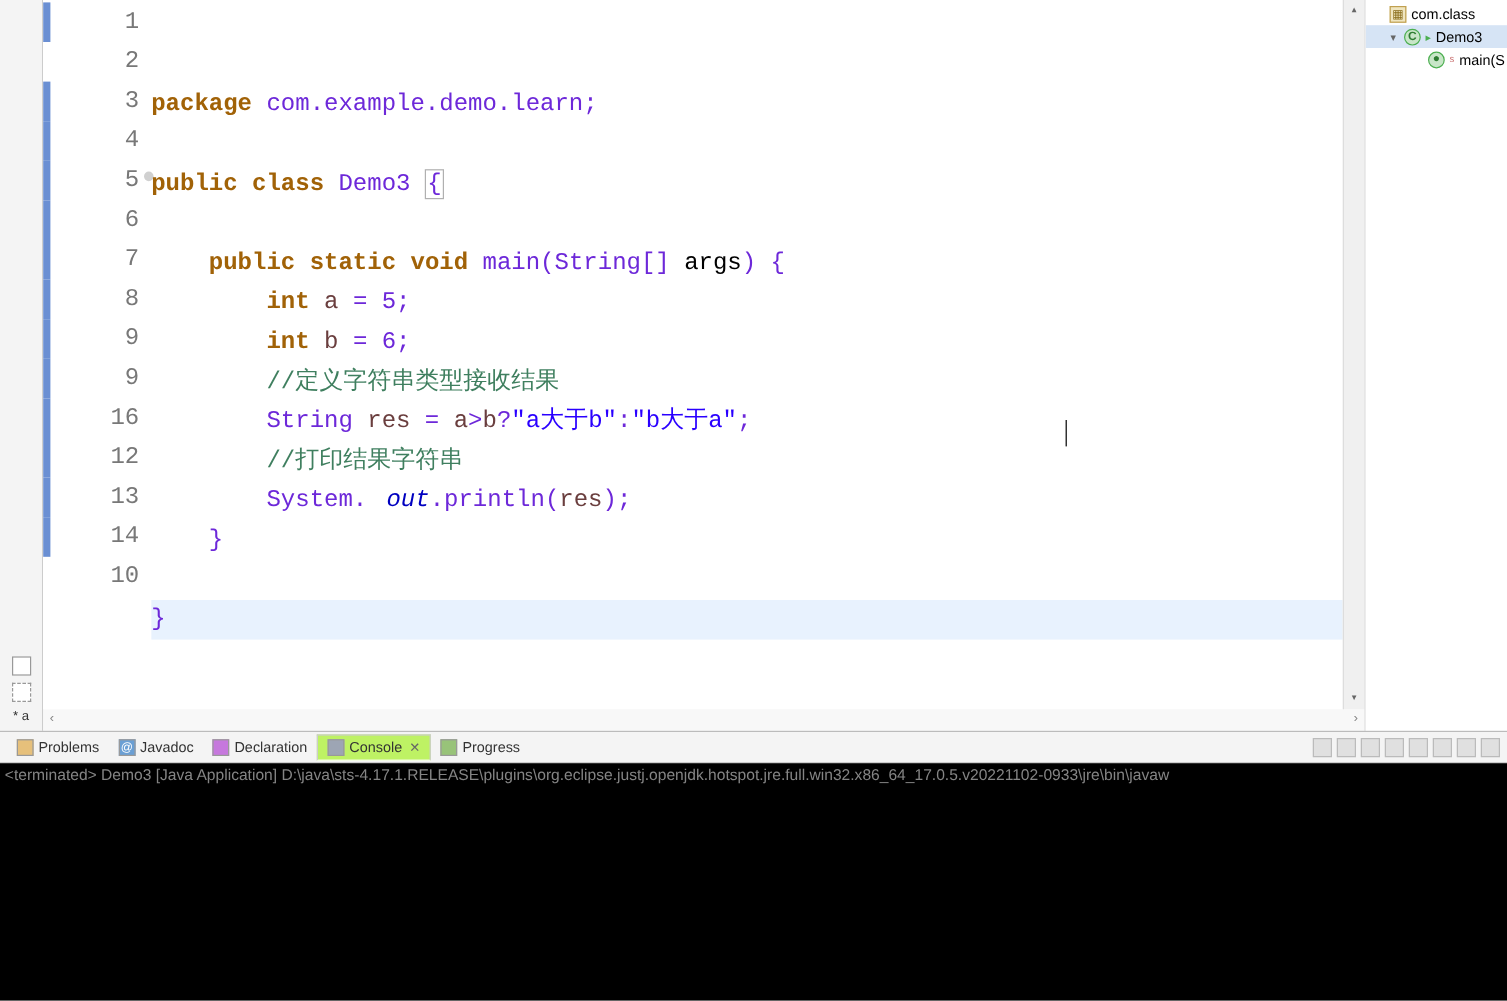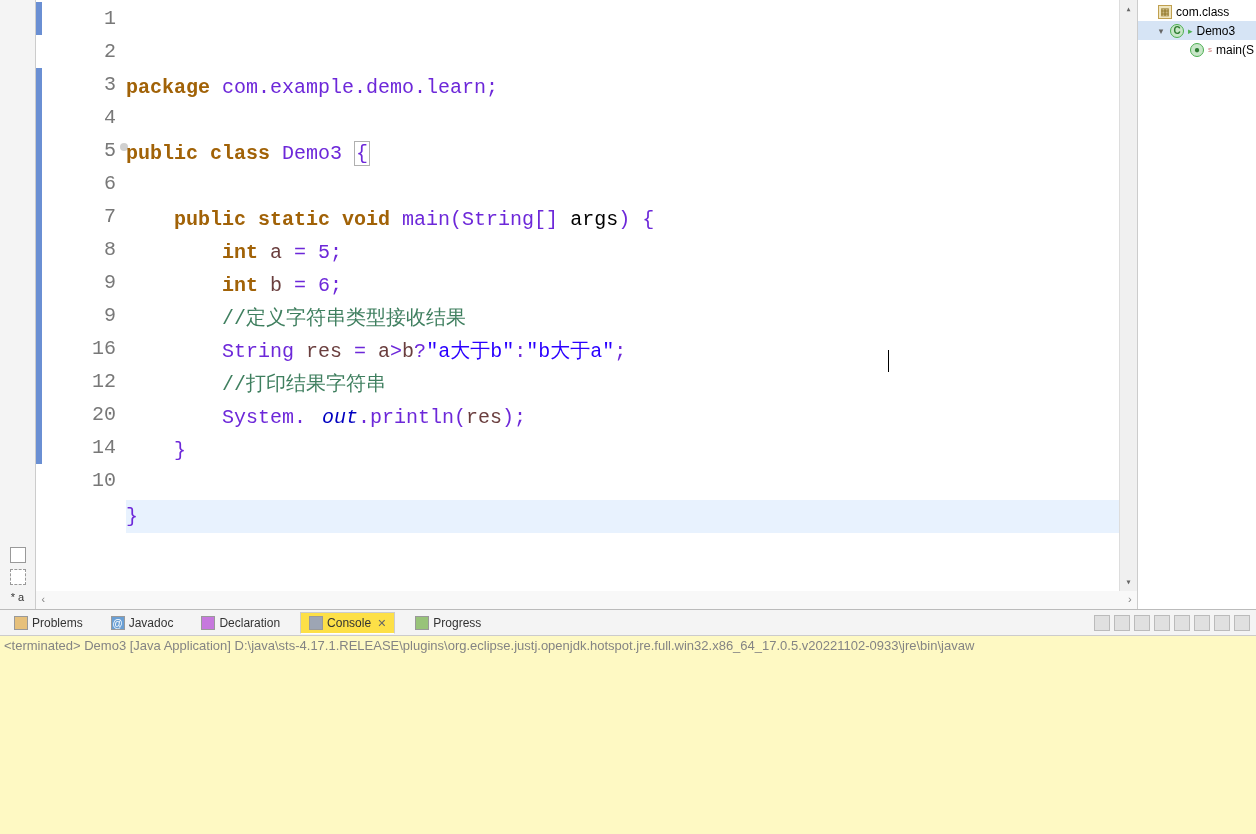--- a/index.html
+++ b/index.html
@@ -133,35 +133,35 @@
   display: flex;
   flex-direction: column;
   font-family: Arial, sans-serif;
   font-size: 12px;
 }
 .tabs {
   display: flex; align-items: center; height: 26px;
   background: #f4f4f4;
   border-bottom: 1px solid #ccc;
   padding-left: 6px;
-  gap: 12px;
+  gap: 0;
 }
 .tab {
   display: flex; align-items: center; gap: 4px;
   padding: 3px 8px; cursor: pointer;
   color: #333;
 }
-.tab.active { background: #fde047; border: 1px solid #ccc; border-bottom: 1px solid #fff; margin-bottom:-1px;}
+.tab.active { background: #bef264; border: 1px solid #ccc; border-bottom: 1px solid #fff; margin-bottom:-1px;}
 .tab .ticon { width:14px; height:14px; display:inline-block; }
 .tab .close { color:#666; font-size:11px; margin-left:2px;}
 .tabs .spacer { flex:1; }
 .tabs .actions { display:flex; gap:4px; padding-right:6px; }
 .tabs .actions .btn { width:16px; height:16px; background:#e0e0e0; border:1px solid #bbb; cursor:pointer;}
 .console-body {
-  flex:1; background:#fef9c3; padding: 2px 4px;
+  flex:1; background:#000000; padding: 2px 4px;
   font-family: Arial, sans-serif; font-size: 13px; color:#848484;
   overflow:hidden; white-space: nowrap;
 }
 </style>
 </head>
 <body>
 
 <div class="main-row">
   <div class="left-strip">
     <div class="icon"></div>
@@ -177,21 +177,21 @@
           <div class="ln marked">3</div>
           <div class="ln marked">4</div>
           <div class="ln marked">5<span class="ann"></span></div>
           <div class="ln marked">6</div>
           <div class="ln marked">7</div>
           <div class="ln marked">8</div>
           <div class="ln marked">9</div>
           <div class="ln marked">9</div>
           <div class="ln marked">16</div>
           <div class="ln marked">12</div>
-          <div class="ln marked">20</div>
+          <div class="ln marked">13</div>
           <div class="ln marked">14</div>
           <div class="ln">10</div>
         </div>
       <div class="code" id="code">
         
       <div class="line"><span class="kw">package</span><span class="plain"> com.example.demo.learn;</span></div><div class="line"><span class="plain"></span></div><div class="line"><span class="kw">public</span><span class="plain"> </span><span class="kw">class</span><span class="plain"> Demo3 </span><span class="plain bracket-box">{</span></div><div class="line"><span class="plain"></span></div><div class="line">    <span class="kw">public</span><span class="plain"> </span><span class="kw">static</span><span class="plain"> </span><span class="kw">void</span><span class="plain"> main(String[] </span><span class="arg">args</span><span class="plain">) {</span></div><div class="line">        <span class="kw">int</span><span class="plain"> </span><span class="var">a</span><span class="plain"> = 5;</span></div><div class="line">        <span class="kw">int</span><span class="plain"> </span><span class="var">b</span><span class="plain"> = 6;</span></div><div class="line">        <span class="cmt">//定义字符串类型接收结果</span></div><div class="line">        <span class="plain">String </span><span class="var">res</span><span class="plain"> = </span><span class="var">a</span><span class="plain">&gt;</span><span class="var">b</span><span class="plain">?</span><span class="str">"a大于b"</span><span class="plain">:</span><span class="str">"b大于a"</span><span class="plain">;</span></div><div class="line">        <span class="cmt">//打印结果字符串</span></div><div class="line">        <span class="plain">System.</span><span class="field">out</span><span class="plain">.println(</span><span class="var">res</span><span class="plain">);</span></div><div class="line">    <span class="plain">}</span></div><div class="line"><span class="plain"></span></div><div class="line hl"><span class="plain">}</span></div><div class="line"><span class="plain"></span></div><div class="cursor" style="left:762px; top:350px;"></div></div>
       <div class="vscroll">
         <div class="up">▴</div>
         <div class="down">▾</div>
       </div>

